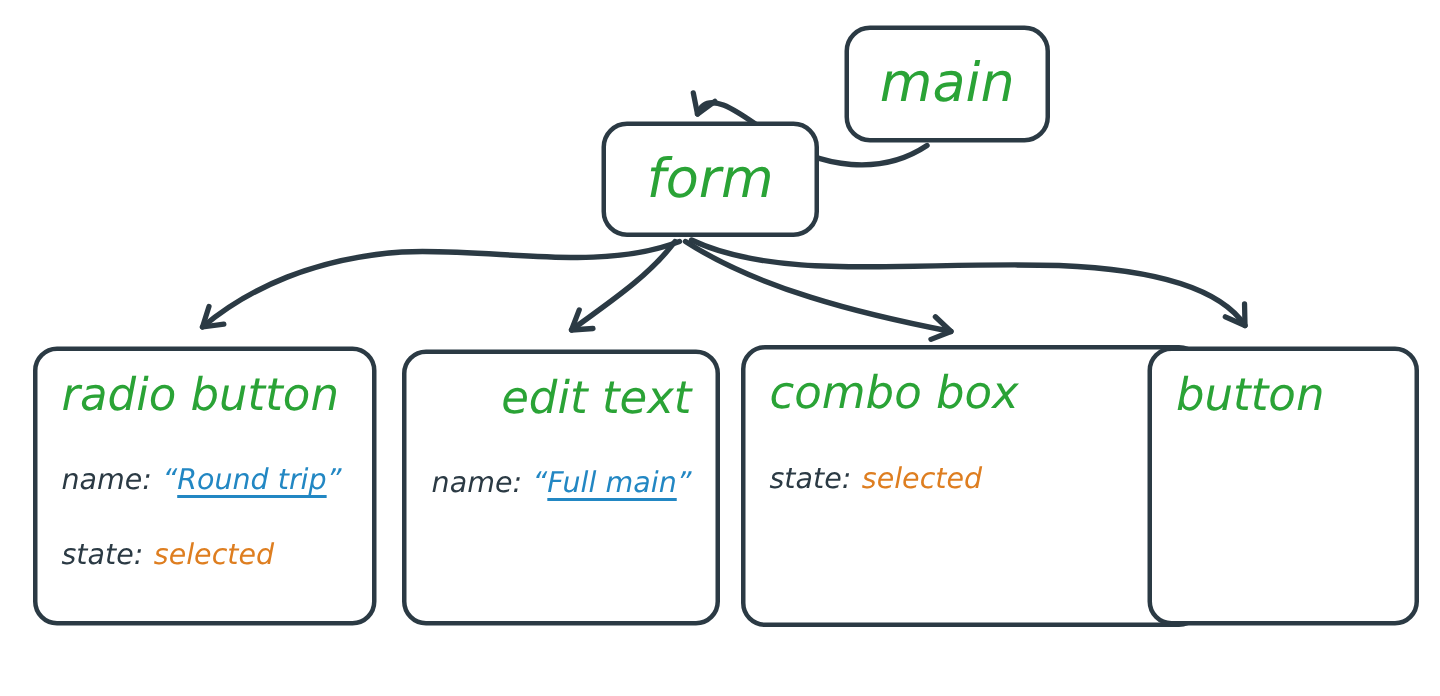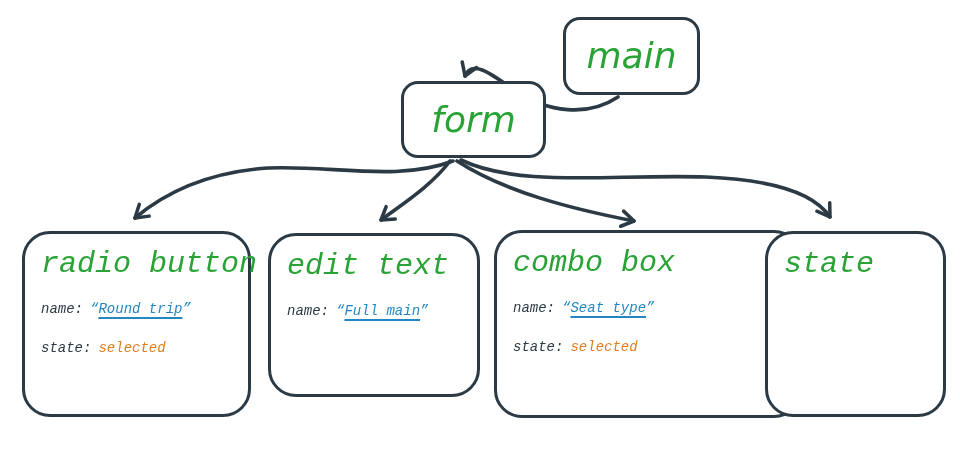--- a/index.html
+++ b/index.html
@@ -51,39 +51,38 @@
   .node-small .node-title {
     color: var(--green);
     font-size: 36px;
     line-height: 1;
     white-space: nowrap;
   }
   .node-main { left: 563px; top: 17px; width: 137px; height: 78px; }
   .node-form { left: 401px; top: 81px; width: 145px; height: 77px; }
 
   .node-leaf {
-    border-radius: 28px;
+    border-radius: 16px;
     padding: 10px 16px 0 16px;
-    font-family: Liberation Mono, monospace;
   }
   .node-radio  { left: 22px;  top: 231px; width: 229px; height: 186px; }
-  .node-edit   { left: 268px; top: 233px; width: 212px; height: 164px; }
+  .node-edit   { left: 268px; top: 233px; width: 212px; height: 184px; text-align: right; }
   .node-combo  { left: 494px; top: 230px; width: 308px; height: 188px; }
   .node-button { left: 765px; top: 231px; width: 181px; height: 186px; }
 
   .leaf-title {
     color: var(--green);
     font-size: 30px;
     line-height: 40px;
     white-space: nowrap;
   }
   .prop-row {
-    font-size: 14px;
+    font-size: 19px;
     line-height: 28px;
-    margin-top: 11px;
+    margin-top: 22px;
     white-space: nowrap;
   }
   .prop-key { color: var(--ink); margin-right: 7px; }
   .quote { font-style: italic; }
   .val-name { color: var(--blue); }
   .val-name .val-text {
     text-decoration: underline;
     text-underline-offset: 4px;
     text-decoration-thickness: 2px;
   }
@@ -129,24 +128,21 @@
   <div class="node node-leaf node-edit">
     <div class="leaf-title">edit text</div>
     <div class="prop-row">
       <span class="prop-key">name:</span><span class="val-name"><span class="quote">“</span><span class="val-text">Full main</span><span class="quote">”</span></span>
     </div>
   </div>
 
   <div class="node node-leaf node-combo">
     <div class="leaf-title">combo box</div>
     <div class="prop-row">
-      <span class="prop-key">name:</span><span class="val-name"><span class="quote">“</span><span class="val-text">Seat type</span><span class="quote">”</span></span>
-    </div>
-    <div class="prop-row">
       <span class="prop-key">state:</span><span class="val-state">selected</span>
     </div>
   </div>
 
   <div class="node node-leaf node-button">
-    <div class="leaf-title">state</div>
+    <div class="leaf-title">button</div>
   </div>
 
 </div>
 
 </body></html>

